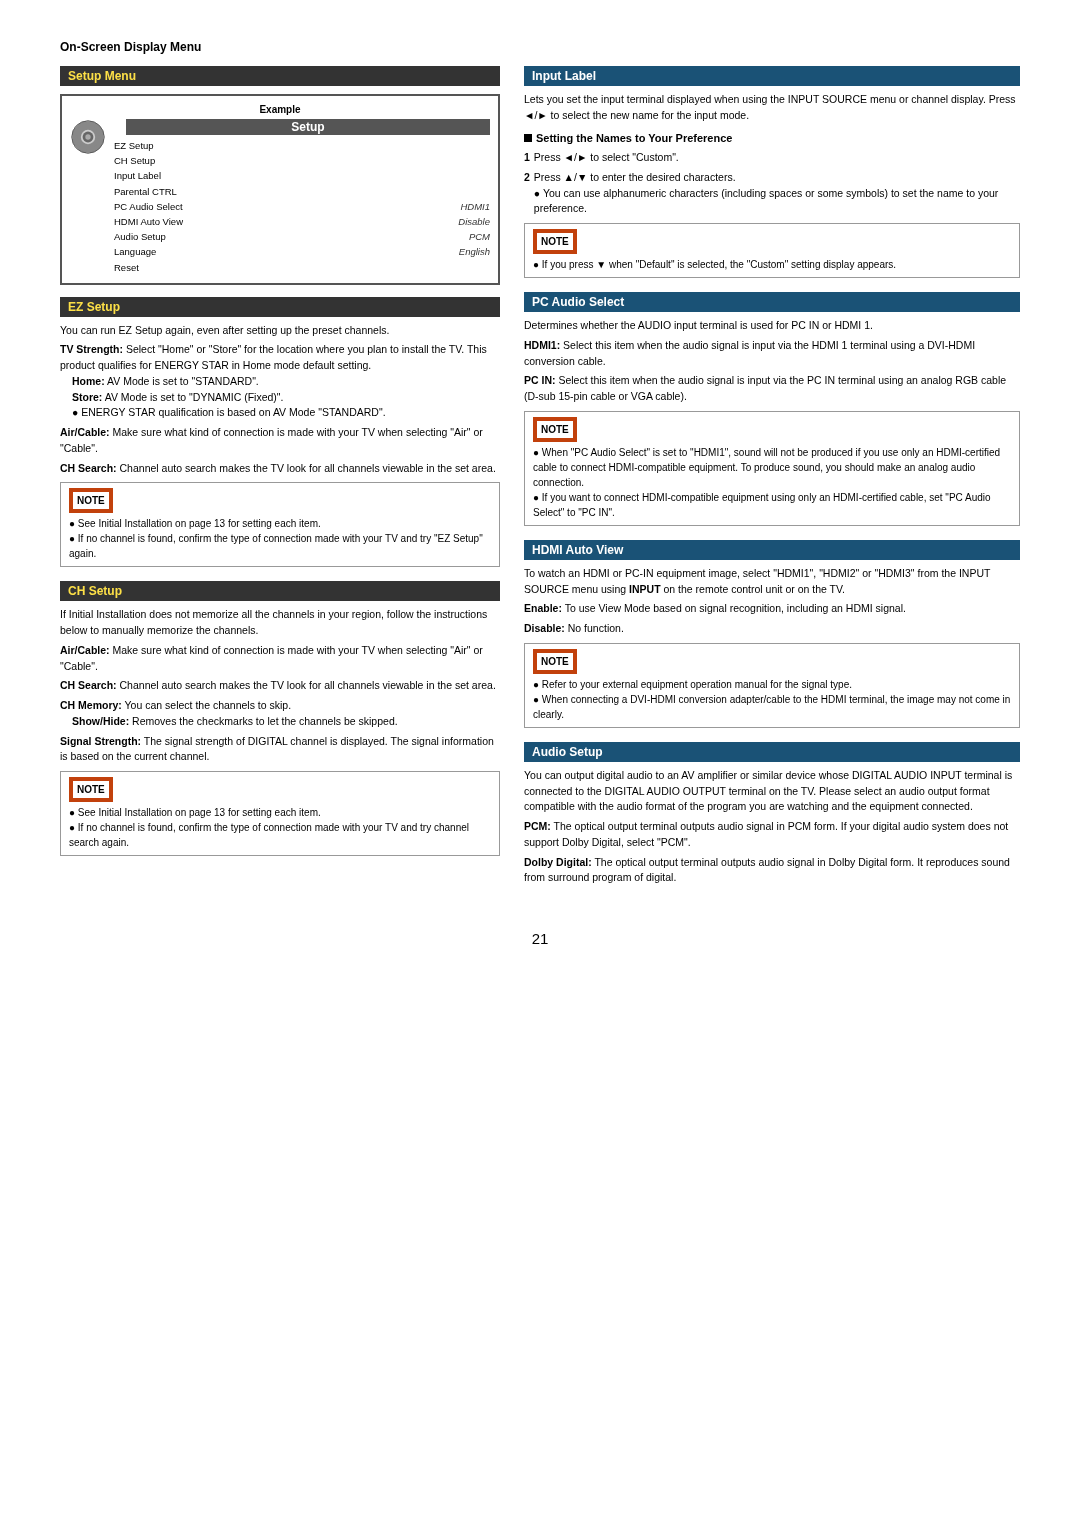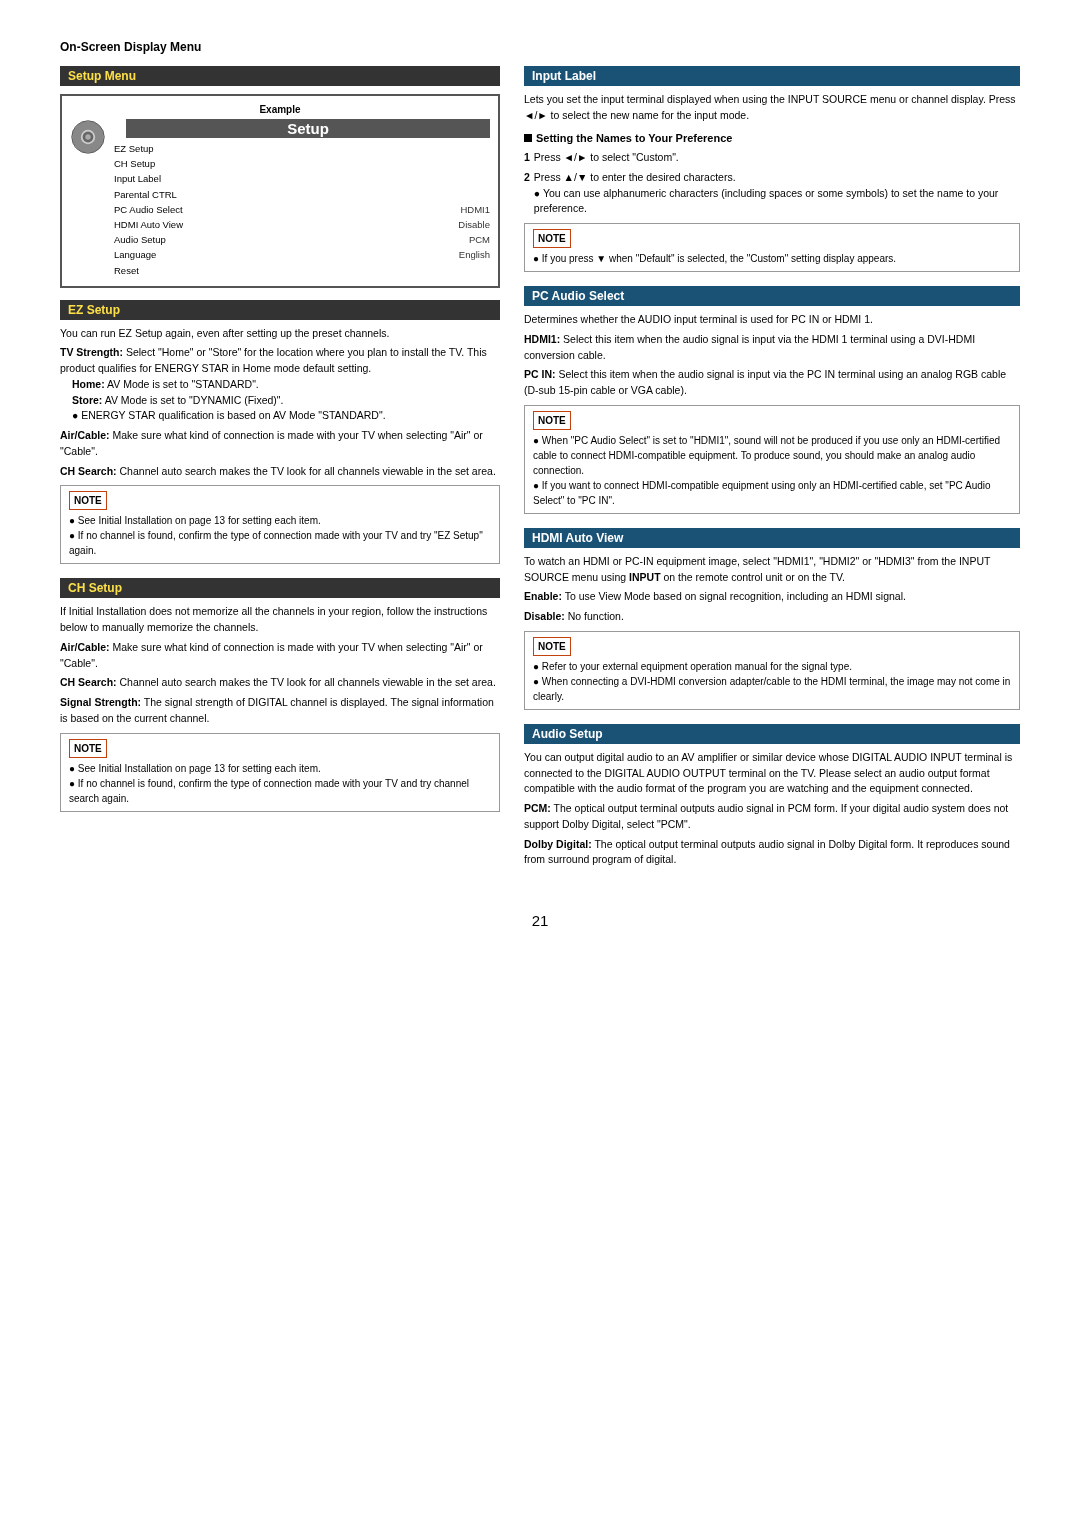--- a/index.html
+++ b/index.html
@@ -56,21 +56,21 @@
     .note-box {
       border: 1px solid #999;
       padding: 5px 8px;
       margin: 6px 0;
       font-size: 10px;
       line-height: 1.5;
     }
     .note-label {
       font-weight: bold;
       font-size: 10px;
-      border: 1px solid #c2410c;
+      border: 4px solid #c2410c;
       display: inline-block;
       padding: 1px 4px;
       margin-bottom: 3px;
     }
     .setup-box {
       border: 2px solid #555;
       padding: 8px;
       margin: 8px 0 12px 0;
       background: #fff;
     }
@@ -86,33 +86,34 @@
     }
     .setup-menu-list {
       flex: 1;
       font-size: 10px;
     }
     .setup-menu-header {
       background: #555;
       color: #fff;
       padding: 1px 6px;
       font-weight: bold;
-      font-size: 15px;
+      font-size: 12px;
       margin-bottom: 3px;
       text-align: center;
       margin-left: 12px;
     }
     .menu-row {
       display: flex;
       justify-content: space-between;
       font-size: 9.5px;
       line-height: 1.6;
     }
     .menu-row .right {
       color: #333;
+      font-style: italic;
     }
     .example-label {
       text-align: center;
       font-size: 10px;
       font-weight: bold;
       margin-bottom: 4px;
     }
     .numbered-list {
       list-style: none;
       padding-left: 0;
@@ -243,20 +244,22 @@
         </div>
       </div>
     </div>
 
     <div>
       <div class="section-header">CH Setup</div>
       <div class="section-content">
         <p>If Initial Installation does not memorize all the channels in your region, follow the instructions below to manually memorize the channels.</p>
         <p><span class="bold">Air/Cable:</span> Make sure what kind of connection is made with your TV when selecting "Air" or "Cable".</p>
         <p><span class="bold">CH Search:</span> Channel auto search makes the TV look for all channels viewable in the set area.</p>
+        <p><span class="bold">CH Memory:</span> You can select the channels to skip.<br>
+        <span class="bold indent">Show/Hide:</span> Removes the checkmarks to let the channels be skipped.</p>
         <p><span class="bold">Signal Strength:</span> The signal strength of DIGITAL channel is displayed. The signal information is based on the current channel.</p>
         <div class="note-box">
           <div class="note-label">NOTE</div>
           <div>● See Initial Installation on page 13 for setting each item.</div>
           <div>● If no channel is found, confirm the type of connection made with your TV and try channel search again.</div>
         </div>
       </div>
     </div>
 
   </div>

